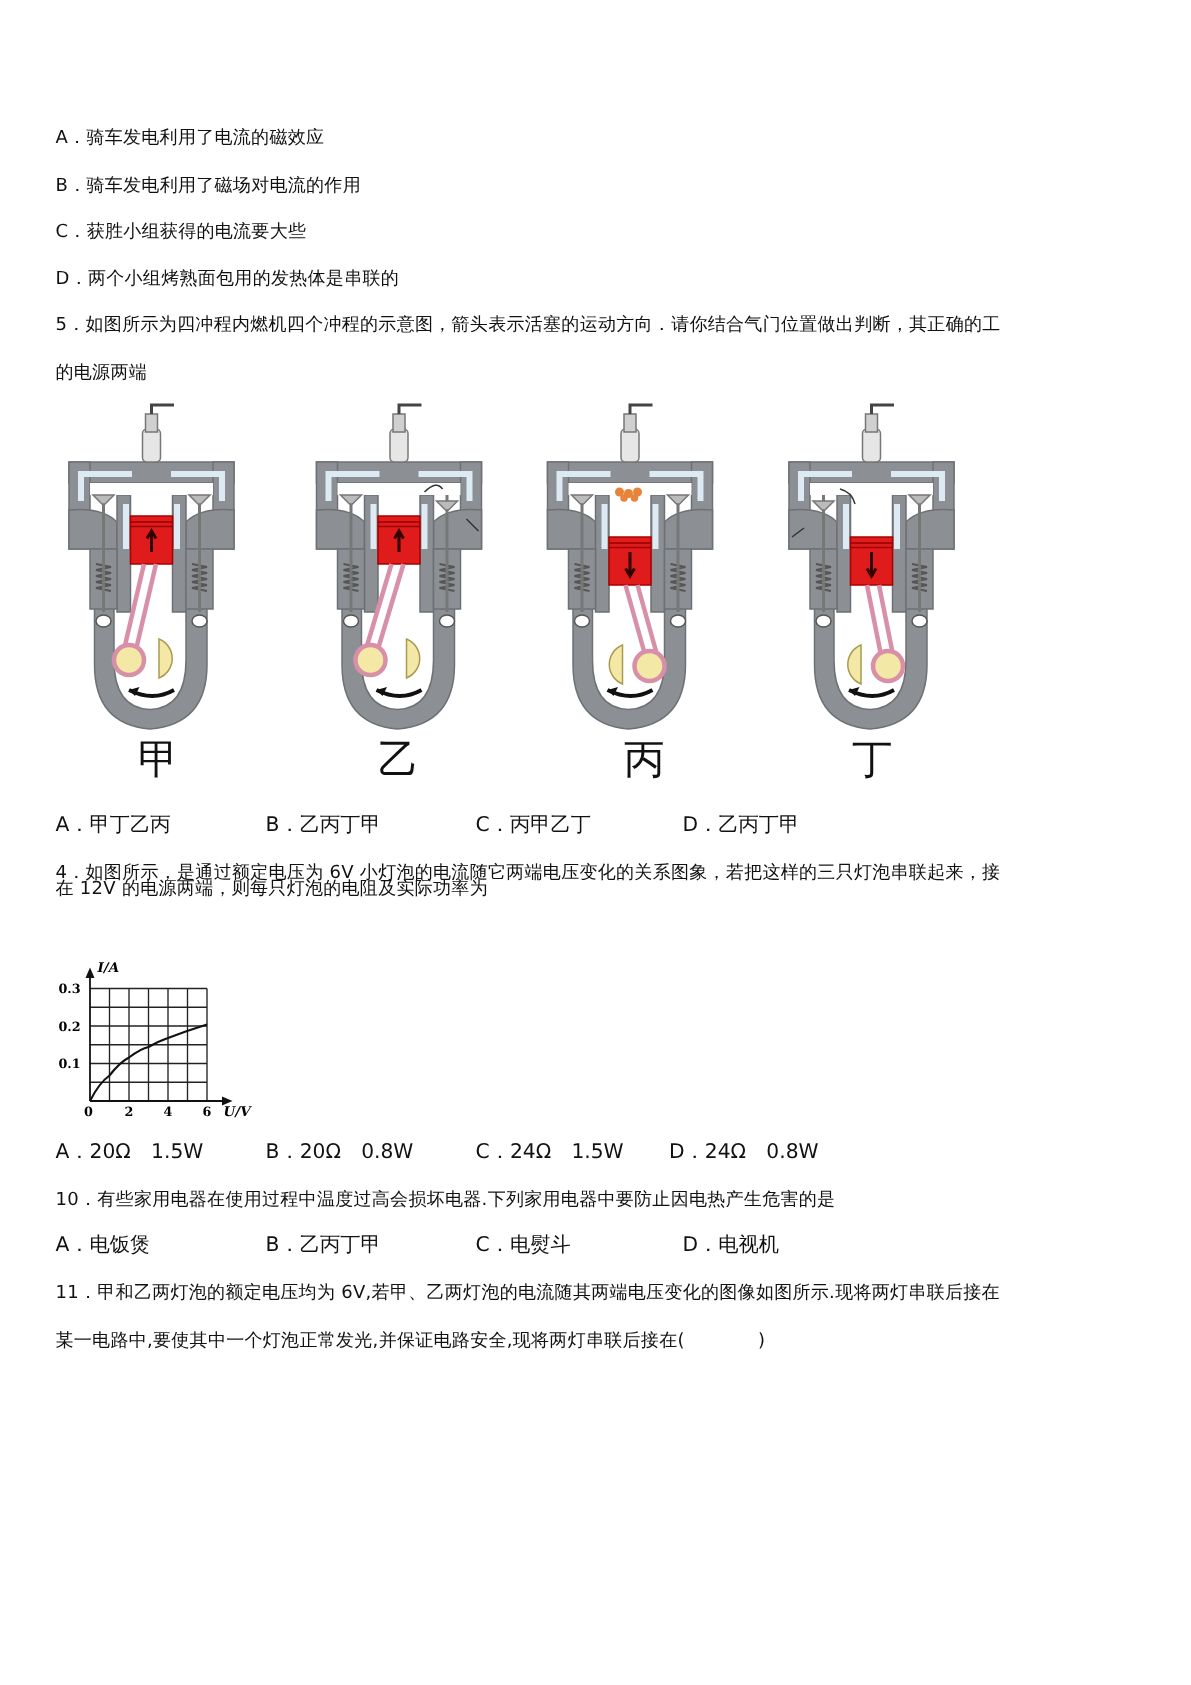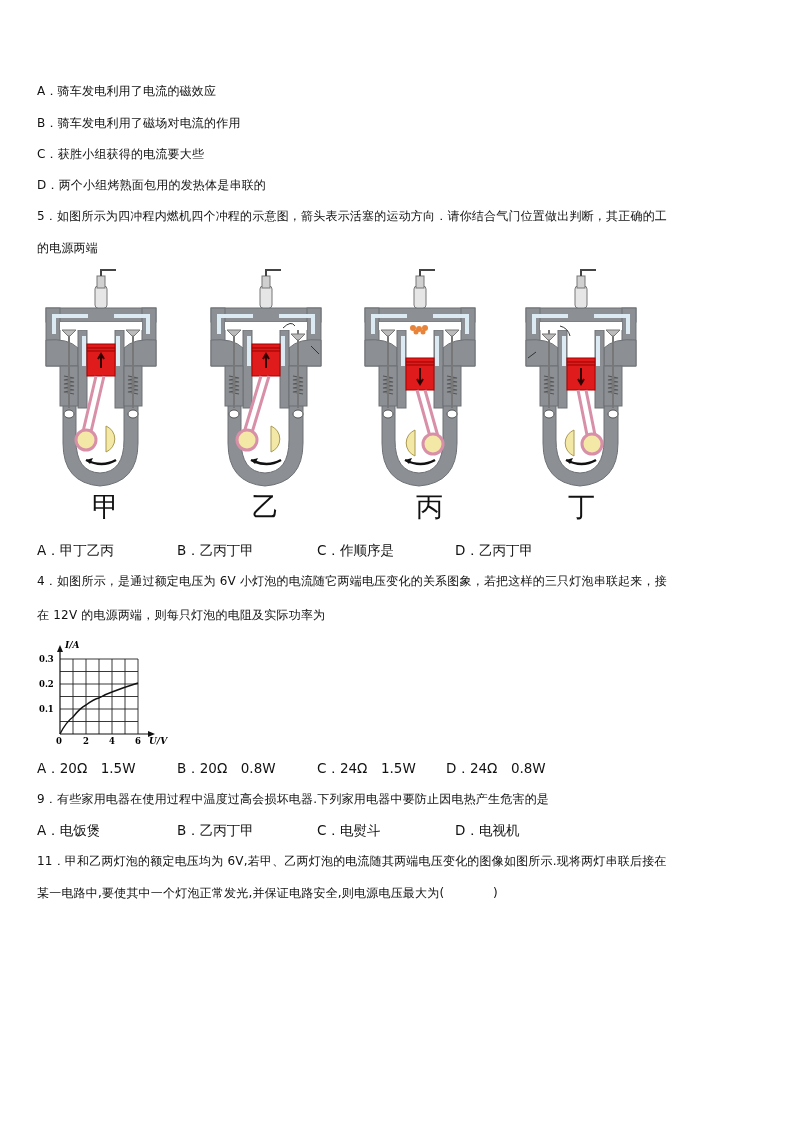--- a/index.html
+++ b/index.html
@@ -147,26 +147,26 @@
     <path d="M60 122 L70 172 M68 122 L78 172" stroke="#d890a8" stroke-width="3" fill="none"></path>
     <path d="M56 162 A14 14 0 0 0 56 188 Z" fill="#f4e8a6" stroke="#a99a50"></path>
     <circle cx="74" cy="176" r="10" fill="#f4e8a6" stroke="#d890a8" stroke-width="3"></circle>
   </svg>
 </div>
 <div class="engine-label" style="left:568px">丁</div>
 
 <div class="opts" style="top:541px; width:700px">
   <span style="left:0">A．甲丁乙丙</span>
   <span style="left:140px">B．乙丙丁甲</span>
-  <span style="left:280px">C．作顺序是</span>
+  <span style="left:280px">C．丙甲乙丁</span>
   <span style="left:418px">D．乙丙丁甲</span>
 </div>
 
 <div class="line" style="top:572px">4．如图所示，是通过额定电压为 6V 小灯泡的电流随它两端电压变化的关系图象，若把这样的三只灯泡串联起来，接</div>
-<div class="line" style="top:606px">在 12V 的电源两端，则每只灯泡的电阻及实际功率为</div>
+<div class="line" style="top:583px">在 12V 的电源两端，则每只灯泡的电阻及实际功率为</div>
 
 <div class="graph">
   <svg width="140" height="110" viewBox="0 0 140 110" font-family="DejaVu Serif, Liberation Serif, serif" font-weight="bold">
 
     <g stroke="#222" stroke-width="0.9">
       <line x1="37" y1="23" x2="37" y2="98"></line>
       <line x1="50" y1="23" x2="50" y2="98"></line>
       <line x1="63" y1="23" x2="63" y2="98"></line>
       <line x1="76" y1="23" x2="76" y2="98"></line>
       <line x1="89" y1="23" x2="89" y2="98"></line>
@@ -198,22 +198,22 @@
   </svg>
 </div>
 
 <div class="opts" style="top:759px; width:700px">
   <span style="left:0">A．20Ω　1.5W</span>
   <span style="left:140px">B．20Ω　0.8W</span>
   <span style="left:280px">C．24Ω　1.5W</span>
   <span style="left:409px">D．24Ω　0.8W</span>
 </div>
 
-<div class="line" style="top:790px">9．有些家用电器在使用过程中温度过高会损坏电器.下列家用电器中要防止因电热产生危害的是</div>
+<div class="line" style="top:790px">10．有些家用电器在使用过程中温度过高会损坏电器.下列家用电器中要防止因电热产生危害的是</div>
 <div class="opts" style="top:821px; width:700px">
   <span style="left:0">A．电饭煲</span>
   <span style="left:140px">B．乙丙丁甲</span>
   <span style="left:280px">C．电熨斗</span>
   <span style="left:418px">D．电视机</span>
 </div>
 
 <div class="line" style="top:852px">11．甲和乙两灯泡的额定电压均为 6V,若甲、乙两灯泡的电流随其两端电压变化的图像如图所示.现将两灯串联后接在</div>
-<div class="line" style="top:884px">某一电路中,要使其中一个灯泡正常发光,并保证电路安全,则电源电压最大为(　　　　)</div>
+<div class="line" style="top:884px">某一电路中,要使其中一个灯泡正常发光,并保证电路安全,现将两灯串联后接在(　　　　)</div>
 
 </body></html>

